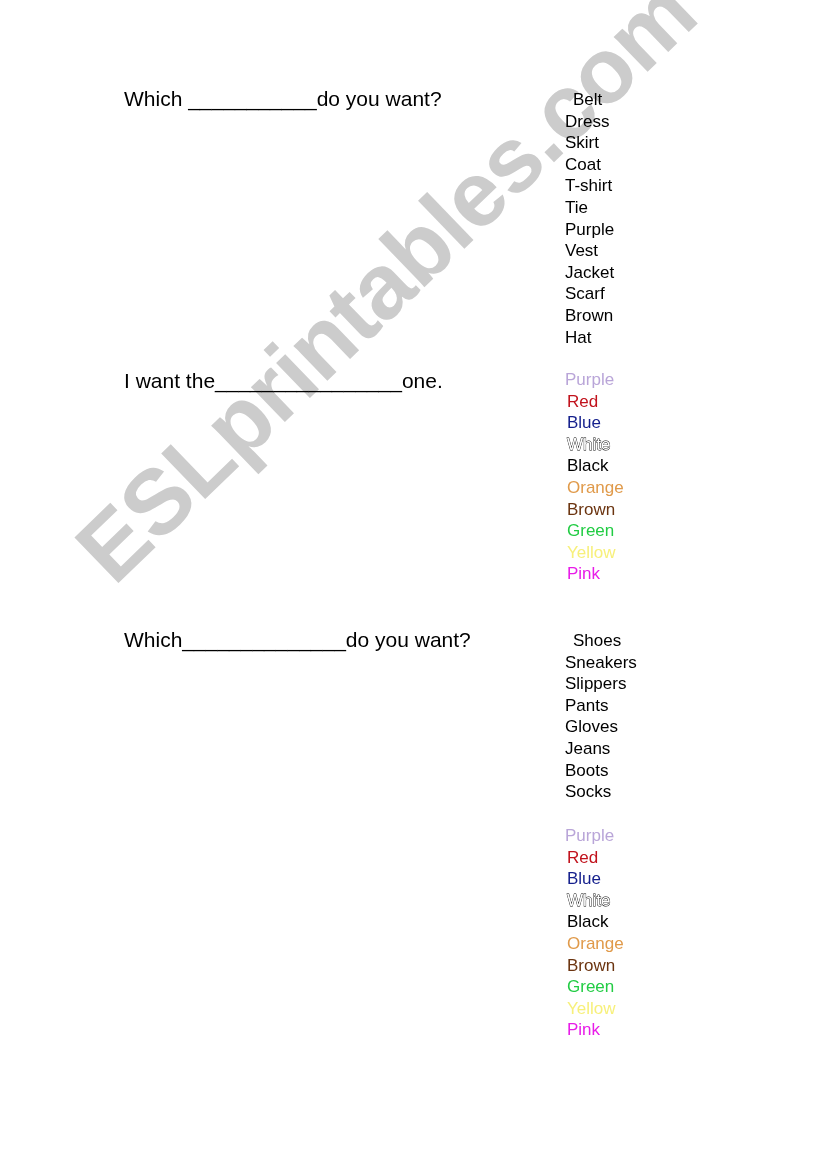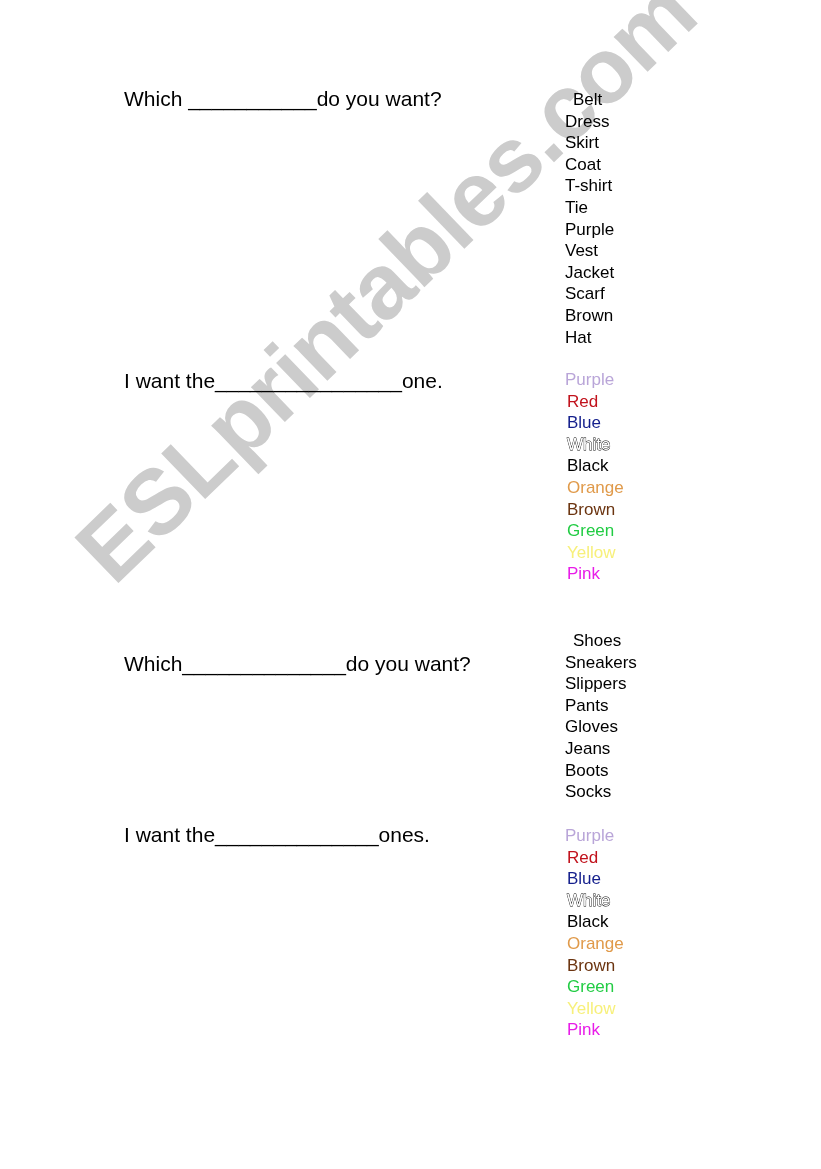--- a/index.html
+++ b/index.html
@@ -112,34 +112,33 @@
       <div class="color-item" style="color: rgb(20, 31, 140); margin-left: 2px;">Blue</div>
       <div class="color-item outlined" style="color: rgb(255, 255, 255); margin-left: 2px;">White</div>
       <div class="color-item" style="color: rgb(0, 0, 0); margin-left: 2px;">Black</div>
       <div class="color-item" style="color: rgb(224, 154, 74); margin-left: 2px;">Orange</div>
       <div class="color-item" style="color: rgb(107, 52, 16); margin-left: 2px;">Brown</div>
       <div class="color-item" style="color: rgb(34, 204, 68); margin-left: 2px;">Green</div>
       <div class="color-item" style="color: rgb(247, 240, 122); margin-left: 2px;">Yellow</div>
       <div class="color-item" style="color: rgb(232, 28, 232); margin-left: 2px;">Pink</div>
     </div>
 
-  <div class="prompt" style="left:124px; top:654px;">Which______________do you want?</div>
+  <div class="prompt" style="left:124px; top:630px;">Which______________do you want?</div>
 
   <div class="wordbank" id="bank-footwear" style="left:565px; top:630px;">
       <div class="item first">Shoes</div>
       <div class="item rest">Sneakers</div>
       <div class="item rest">Slippers</div>
       <div class="item rest">Pants</div>
       <div class="item rest">Gloves</div>
       <div class="item rest">Jeans</div>
       <div class="item rest">Boots</div>
       <div class="item rest">Socks</div>
     </div>
 
-  <div class="prompt" style="left:124px; top:825px;">I want the______________ones.</div>
 
   <div class="wordbank" id="bank-colors-2" style="left:565px; top:825px;">
       <div class="color-item" style="color: rgb(185, 165, 216); margin-left: 0px;">Purple</div>
       <div class="color-item" style="color: rgb(193, 18, 28); margin-left: 2px;">Red</div>
       <div class="color-item" style="color: rgb(20, 31, 140); margin-left: 2px;">Blue</div>
       <div class="color-item outlined" style="color: rgb(255, 255, 255); margin-left: 2px;">White</div>
       <div class="color-item" style="color: rgb(0, 0, 0); margin-left: 2px;">Black</div>
       <div class="color-item" style="color: rgb(224, 154, 74); margin-left: 2px;">Orange</div>
       <div class="color-item" style="color: rgb(107, 52, 16); margin-left: 2px;">Brown</div>
       <div class="color-item" style="color: rgb(34, 204, 68); margin-left: 2px;">Green</div>

